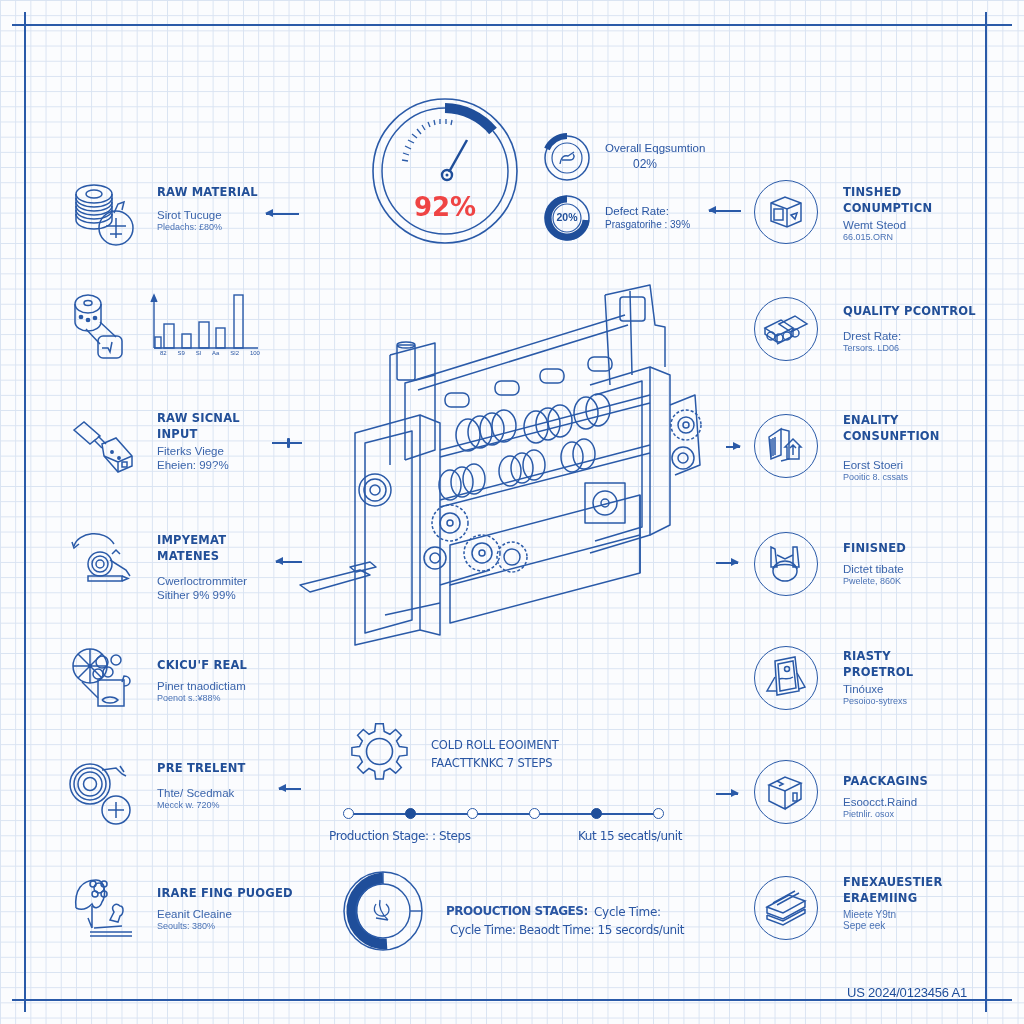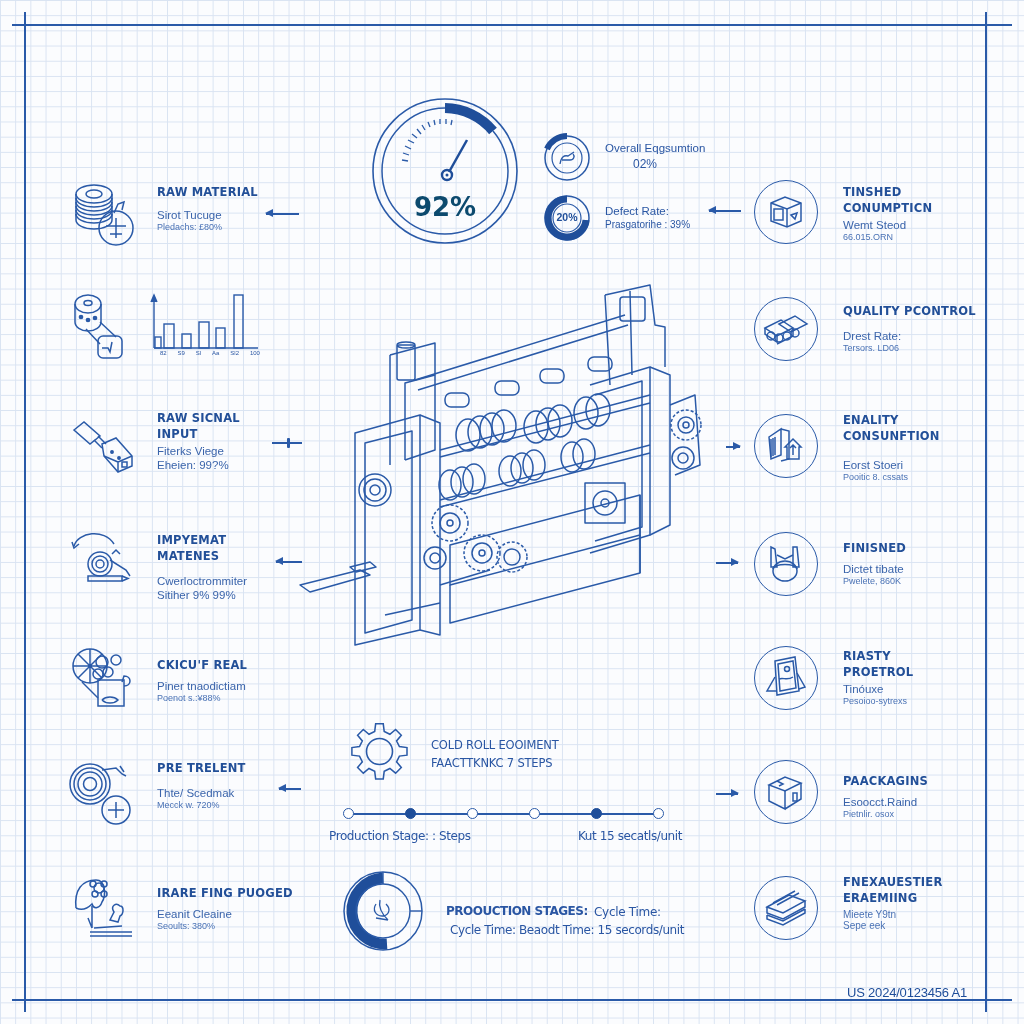--- a/index.html
+++ b/index.html
@@ -54,21 +54,21 @@
         <line x1="58" y1="26" x2="60" y2="31"></line>
       <line x1="64" y1="24" x2="65" y2="29"></line>
         <line x1="70" y1="23" x2="70" y2="28"></line>
       <line x1="76" y1="23" x2="76" y2="28"></line>
         <line x1="82" y1="24" x2="81" y2="29"></line>
     </g>
     <line x1="79" y1="76" x2="97" y2="44" stroke="#1f4e9a" stroke-width="2.5"></line>
     <circle cx="77" cy="79" r="5" fill="none" stroke="#1f4e9a" stroke-width="2.4"></circle>
     <circle cx="77" cy="79" r="1.5" fill="#1f4e9a"></circle>
   </svg>
-  <div class="txt" style="left:0;width:150px;top:96px;text-align:center;font-family:'DejaVu Sans',sans-serif;font-weight:bold;font-size:26px;color:#0c4a6e;">92%</div>
+  <div class="txt" style="left:0;width:150px;top:96px;text-align:center;font-family:'DejaVu Sans',sans-serif;font-weight:bold;font-size:26px;color:#ef4444;">92%</div>
 </div>
 
 <div class="abs" style="left:544px;top:135px;">
   <svg width="46" height="46" viewBox="0 0 46 46">
     <circle cx="23" cy="23" r="22" fill="none" stroke="#2a5aa8" stroke-width="1.5"></circle>
     <path d="M23 1 A22 22 0 0 0 3 14" fill="none" stroke="#1f4e9a" stroke-width="6"></path>
     <circle cx="23" cy="23" r="15" fill="none" stroke="#2a5aa8" stroke-width="1.2"></circle>
     <path d="M16 29 C17 22 20 20 24 21 L30 17 M18 25 L26 25 C30 25 31 21 29 19" fill="none" stroke="#2a5aa8" stroke-width="1.3"></path>
   </svg>
   <div class="txt" style="left:61px;top:7px;white-space:nowrap;font-size:11.5px;">Overall Eqgsumtion</div>

